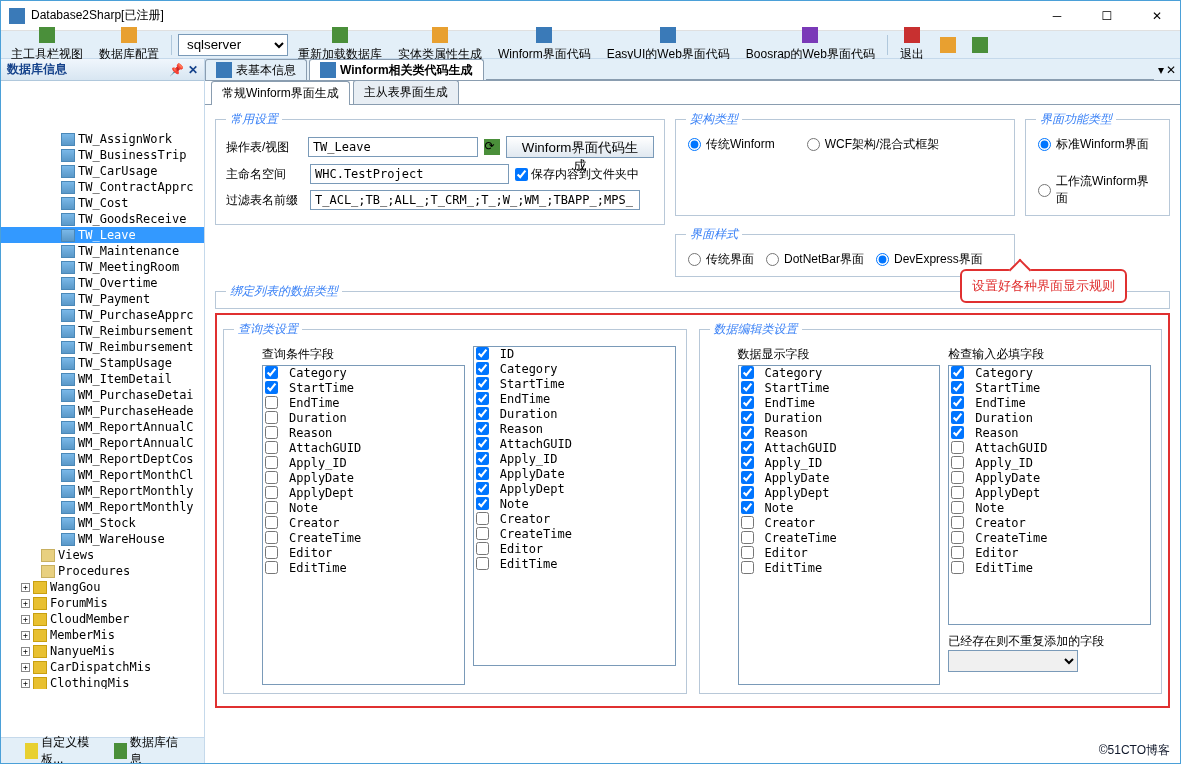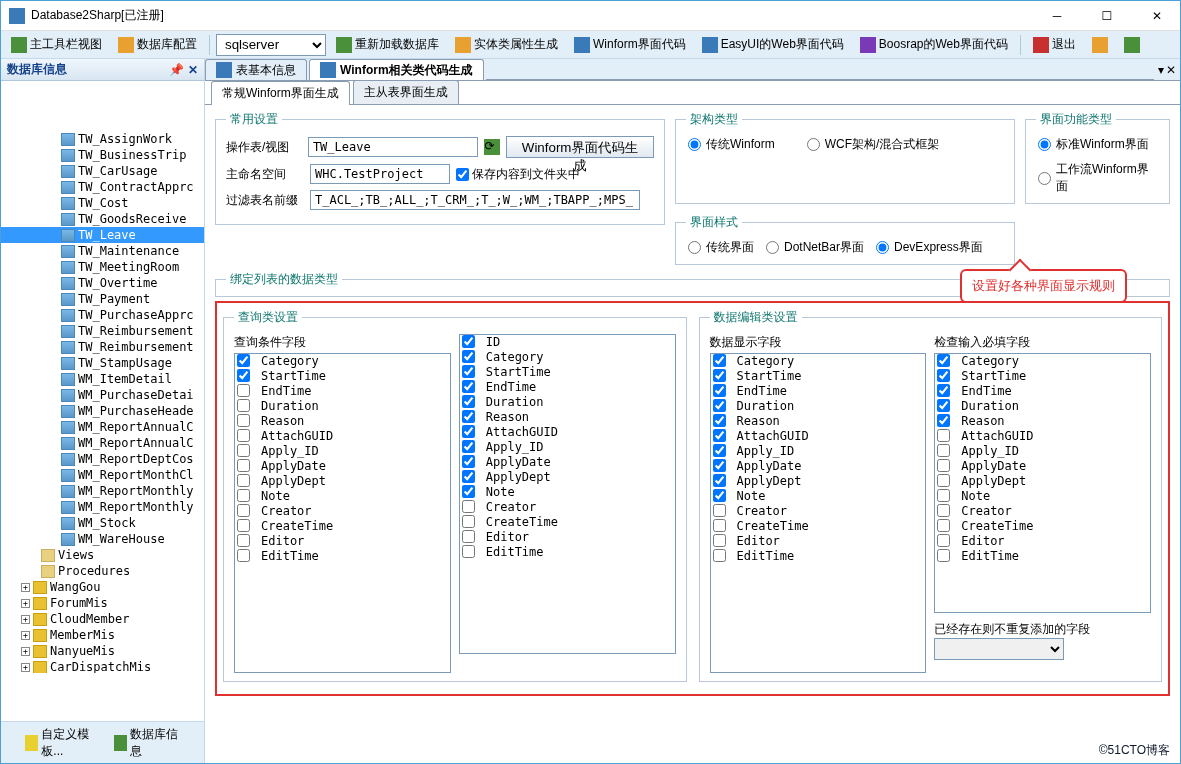--- a/index.html
+++ b/index.html
@@ -6,21 +6,21 @@
 body { font-family: "Microsoft YaHei", "SimSun", Tahoma, sans-serif; font-size: 12px; background: #fff; overflow: hidden; }
 .window { width: 1181px; height: 764px; border: 1px solid #4ba0d8; display: flex; flex-direction: column; }
 .titlebar { height: 30px; background: #fff; display: flex; align-items: center; padding: 0 8px; border-bottom: 1px solid #e0e0e0; }
 .titlebar-icon { width: 16px; height: 16px; background: #3a7ab8; margin-right: 6px; }
 .titlebar-title { flex: 1; font-size: 12px; }
 .titlebar-controls { display: flex; gap: 20px; }
 .titlebar-btn { width: 30px; height: 20px; display: flex; align-items: center; justify-content: center; cursor: pointer; }
 .menubar { height: 24px; background: #e3eff8; display: flex; align-items: center; padding: 0 8px; border-bottom: 1px solid #c5d9eb; }
 .menu-item { padding: 2px 10px; cursor: pointer; }
 .toolbar { height: 28px; background: #e3eff8; display: flex; align-items: center; padding: 0 4px; gap: 4px; border-bottom: 1px solid #c5d9eb; }
-.tool-btn { display: flex; align-items: center; gap: 3px; padding: 2px 5px; cursor: pointer; border: 1px solid transparent; }
+.tool-btn { display: flex; align-items: center; gap: 3px; padding: 2px 5px; cursor: pointer; border: 1px solid transparent; flex-direction: column; }
 .tool-icon { width: 16px; height: 16px; }
 .icon-green { background: #4a8f3a; }
 .icon-orange { background: #e8a030; }
 .icon-blue { background: #3a7ab8; }
 .icon-red { background: #c83030; }
 .icon-yellow { background: #e8d030; }
 .icon-purple { background: #7a3ab8; }
 .tool-sep { width: 1px; height: 20px; background: #b0c8dc; margin: 0 2px; }
 .tool-select { height: 22px; width: 110px; border: 1px solid #7a9ab8; background: #fff; padding: 0 4px; }
 .main-area { flex: 1; display: flex; overflow: hidden; }
@@ -30,51 +30,51 @@
 .sidebar-tree { flex: 1; overflow: auto; padding: 2px 0; font-family: SimSun, monospace; font-size: 12px; }
 .tree-item { display: flex; align-items: center; height: 16px; padding-left: 60px; white-space: nowrap; cursor: pointer; }
 .tree-item.selected { background: #3399ff; color: #fff; }
 .tree-item.level2 { padding-left: 40px; }
 .tree-item.level1 { padding-left: 20px; }
 .tree-icon { width: 14px; height: 13px; margin-right: 3px; flex-shrink: 0; }
 .tree-icon.table { background: linear-gradient(#7ab8e8,#5a98c8); border: 1px solid #4a88b8; }
 .tree-icon.folder { background: #e8d080; border: 1px solid #c8b060; }
 .tree-icon.db { background: #e8c030; border: 1px solid #c8a010; }
 .tree-expander { width: 9px; height: 9px; border: 1px solid #888; margin-right: 3px; display: flex; align-items: center; justify-content: center; font-size: 8px; line-height: 7px; background: #fff; flex-shrink: 0; }
-.sidebar-tabs { height: 42px; background: #e3eff8; border-top: 1px solid #c5d9eb; display: flex; align-items: center; padding: 0 20px; gap: 6px; }
+.sidebar-tabs { height: 26px; background: #e3eff8; border-top: 1px solid #c5d9eb; display: flex; align-items: center; padding: 0 20px; gap: 6px; }
 .sidebar-tab { display: flex; align-items: center; gap: 3px; padding: 2px 4px; cursor: pointer; }
 .content { flex: 1; display: flex; flex-direction: column; overflow: hidden; }
 .content-tabs { height: 22px; display: flex; background: #e3eff8; border-bottom: 1px solid #8a9db0; }
 .content-tab { display: flex; align-items: center; gap: 4px; padding: 2px 10px; border: 1px solid #8a9db0; border-bottom: none; background: #e3eff8; cursor: pointer; margin-right: 2px; border-radius: 3px 3px 0 0; }
 .content-tab.active { background: #fff; font-weight: bold; }
 .content-tab-spacer { flex: 1; border-bottom: 1px solid #8a9db0; }
 .content-tab-controls { display: flex; align-items: center; padding: 0 4px; gap: 2px; }
 .sub-tabs { height: 24px; background: #fff; display: flex; align-items: flex-end; padding: 0 6px; border-bottom: 1px solid #8a9db0; }
 .sub-tab { padding: 3px 10px; border: 1px solid #8a9db0; border-bottom: none; background: #e8eef4; cursor: pointer; margin-right: 3px; border-radius: 3px 3px 0 0; }
 .sub-tab.active { background: #fff; position: relative; top: 1px; }
 .content-body { flex: 1; padding: 6px 10px; overflow: auto; background: #fff; position: relative; }
 fieldset { border: 1px solid #b8c8d8; padding: 8px 10px; margin-bottom: 6px; }
-legend { padding: 0 4px; color: #0f766e; }
+legend { padding: 0 4px; color: #3b82f6; font-style: italic; }
 .row { display: flex; align-items: center; gap: 6px; margin-bottom: 6px; }
 .label { width: 78px; text-align: left; }
 .text-input { border: 1px solid #7a9ab8; height: 20px; padding: 0 4px; font-size: 12px; font-family: SimSun, monospace; }
 .btn { border: 1px solid #7a9ab8; background: linear-gradient(#fff,#e0e8f0); padding: 2px 10px; cursor: pointer; height: 22px; }
 .radio-label { display: flex; align-items: center; gap: 3px; cursor: pointer; }
 .radio-input { margin: 0 2px; }
 .top-settings { display: flex; gap: 10px; }
 .top-left { flex: 0 0 450px; }
 .top-right { flex: 1; display: flex; flex-direction: column; gap: 4px; }
 .arch-row { display: flex; gap: 30px; }
 .style-row { display: flex; gap: 10px; flex-wrap: wrap; }
 .funcbox { width: 145px; }
 .bind-type { padding: 4px 10px; }
 .red-border { border: 2px solid #e03030; padding: 6px; }
 .lists-area { display: flex; gap: 12px; }
 .list-group { flex: 1; }
-.list-group-inner { display: flex; gap: 8px; }
+.list-group-inner { display: flex; gap: 8px; margin-left: 28px; }
 .checklist-container { flex: 1; }
 .checklist-label { display: block; margin-bottom: 2px; }
 .checklist { border: 1px solid #7a9ab8; height: 320px; overflow-y: auto; overflow-x: hidden; background: #fff; font-family: SimSun, monospace; }
 .check-item { display: flex; align-items: flex-start; gap: 11px; padding: 0 2px; height: 15px; white-space: nowrap; }
 .check-item input { width: 13px; height: 13px; margin: 0; }
 .existing-row { margin-top: 8px; display: flex; align-items: center; gap: 4px; }
 .existing-select { width: 130px; height: 22px; border: 1px solid #7a9ab8; background: #f0f0f0; }
 .callout { position: absolute; border: 2px solid #e03030; border-radius: 6px; padding: 6px 10px; color: #e03030; background: #fff; font-size: 13px; }
 .callout::before { content: ''; position: absolute; width: 14px; height: 14px; border-top: 2px solid #e03030; border-right: 2px solid #e03030; background: #fff; transform: rotate(-45deg); top: -9px; }
 .callout1 { top: 164px; left: 755px; }
@@ -343,21 +343,21 @@
             <fieldset>
               <legend>常用设置</legend>
               <div class="row">
                 <span class="label">操作表/视图</span>
                 <input class="text-input" style="width: 175px;" value="TW_Leave">
                 <span class="tool-icon icon-green" style="cursor:pointer">⟳</span>
                 <button class="btn">Winform界面代码生成</button>
               </div>
               <div class="row">
                 <span class="label">主命名空间</span>
-                <input class="text-input" style="width: 140px;" value="WHC.TestProject">
+                <input class="text-input" style="width: 199px;" value="WHC.TestProject">
                 <label class="radio-label">
                     <input type="checkbox" checked="" style="">
                     <span>保存内容到文件夹中</span>
                   </label>
               </div>
               <div class="row">
                 <span class="label">过滤表名前缀</span>
                 <input class="text-input" style="width: 330px;" value="T_ACL_;TB_;ALL_;T_CRM_;T_;W_;WM_;TBAPP_;MPS_;MS_;YF_;">
               </div>
             </fieldset>
@@ -372,21 +372,21 @@
                       <span>传统Winform</span>
                     </label>
                   <label class="radio-label">
                       <input type="radio" name="arch" class="radio-input" style="">
                       <span>WCF架构/混合式框架</span>
                     </label>
                 </div>
               </fieldset>
               <fieldset class="funcbox">
                 <legend>界面功能类型</legend>
-                <div style="display:flex;flex-direction:column;gap:8px">
+                <div style="display:flex;flex-direction:column;gap:20px">
                   <label class="radio-label">
                       <input type="radio" name="func" checked="" class="radio-input" style="">
                       <span>标准Winform界面</span>
                     </label>
                   <label class="radio-label">
                       <input type="radio" name="func" class="radio-input" style="">
                       <span>工作流Winform界面</span>
                     </label>
                 </div>
               </fieldset>

